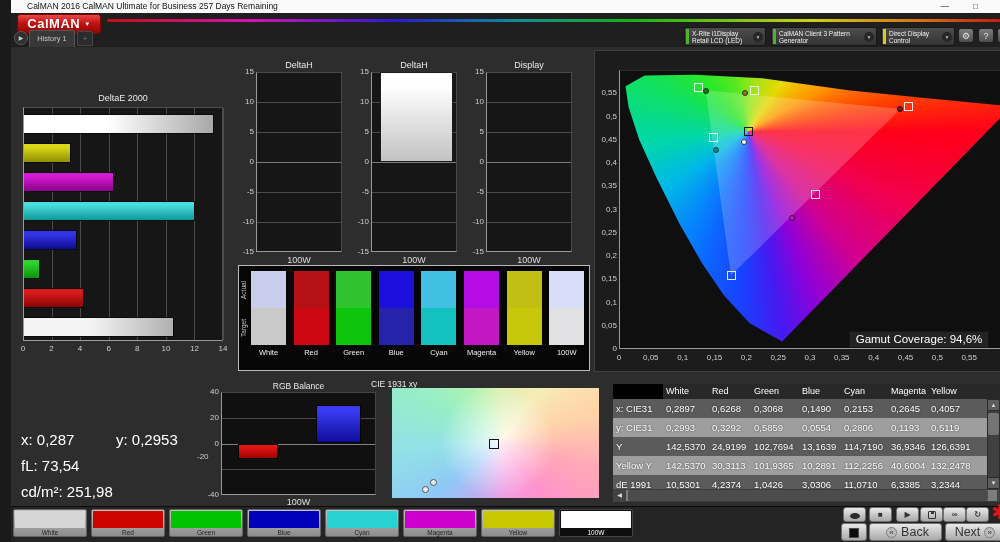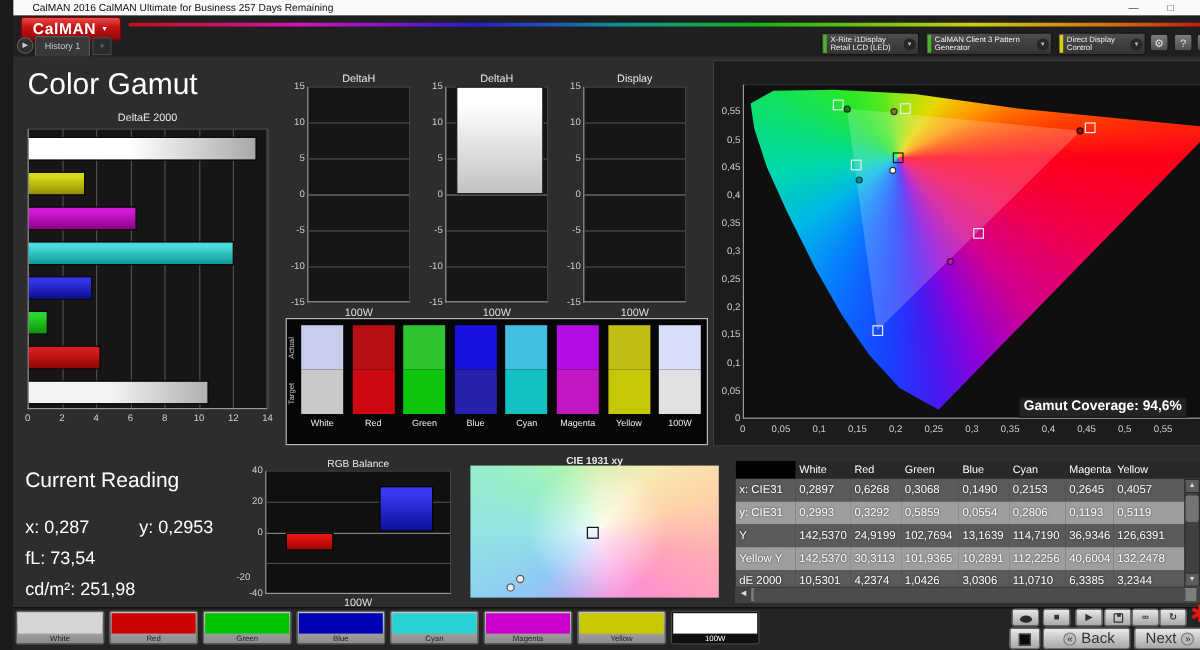--- a/index.html
+++ b/index.html
@@ -60,23 +60,21 @@
   </div>
 
   <div class="header">
     <div class="logo"><span>CalMAN</span><span class="caret">▼</span></div>
     <div class="rainbow"></div>
     <div class="tab-arrow"><span>▶</span></div>
     <div class="history-tab">History 1</div>
     <div class="plus-tab">+</div>
   </div>
 
-  <div class="page-title">Color Gamut</div>
-
-  <div class="cr-title">Current Reading</div>
+
   <div class="cr-line" style="left:10px;top:431px;"><span>x:</span> <span>0,287</span></div>
   <div class="cr-line" style="left:105px;top:431px;"><span>y:</span> <span>0,2953</span></div>
   <div class="cr-line" style="left:10px;top:457px;"><span>fL:</span> <span>73,54</span></div>
   <div class="cr-line" style="left:10px;top:483px;"><span>cd/m²:</span> <span>251,98</span></div>
 
   <div id="dyn" style="position:absolute;left:0;top:0;width:1000px;height:542px;">
       <div class="devbtn" style="left: 673px; top: 27px; width: 82px; height: 19px;">
         <span class="bar" style="background: rgb(74, 180, 42);"></span>
         <span class="lbl">X-Rite i1Display Retail LCD (LED)</span>
         <span class="dd">▼</span>
@@ -226,35 +224,35 @@
       <div style="left: 732.7px; top: 126.9px; width: 9px; height: 9px; border: 1.4px solid rgb(26, 26, 26);"></div>
       <div style="left: 698.4px; top: 132.9px; width: 9px; height: 9px; border: 1.4px solid rgb(236, 236, 236);"></div>
       <div style="left: 799.6px; top: 190.1px; width: 9px; height: 9px; border: 1.4px solid rgb(236, 236, 236);"></div>
       <div style="left: 715.6px; top: 271px; width: 9px; height: 9px; border: 1.4px solid rgb(236, 236, 236);"></div>
       <div style="left: 691.6px; top: 87.5px; width: 6px; height: 6px; border-radius: 50%; background: rgb(31, 122, 31); border: 1px solid rgb(10, 58, 10);"></div>
       <div style="left: 731.1px; top: 89.8px; width: 6px; height: 6px; border-radius: 50%; background: rgb(138, 122, 20); border: 1px solid rgb(51, 51, 51);"></div>
       <div style="left: 886.4px; top: 106.1px; width: 6px; height: 6px; border-radius: 50%; background: rgb(138, 16, 16); border: 1px solid rgb(51, 0, 0);"></div>
       <div style="left: 730.4px; top: 138.6px; width: 6px; height: 6px; border-radius: 50%; background: rgb(255, 255, 255); border: 1px solid rgb(51, 51, 51);"></div>
       <div style="left: 702.4px; top: 147.4px; width: 6px; height: 6px; border-radius: 50%; background: rgb(18, 136, 136); border: 1px solid rgb(0, 68, 68);"></div>
       <div style="left: 778.2px; top: 214.9px; width: 6px; height: 6px; border-radius: 50%; background: rgb(170, 34, 170); border: 1px solid rgb(80, 0, 80);"></div>
-      <div style="left: 838px; top: 331px; width: 140px; height: 17px; background: rgb(35, 35, 35); border: 1px solid rgb(22, 22, 22); color: rgb(255, 255, 255); font-size: 11.5px; line-height: 15px; text-align: center; font-weight: bold;">Gamut Coverage:  94,6%</div>
+      <div style="left: 838px; top: 331px; width: 140px; height: 17px; background: rgb(35, 35, 35); border: 1px solid rgb(22, 22, 22); color: rgb(255, 255, 255); font-size: 11.5px; line-height: 15px; text-align: center;">Gamut Coverage:  94,6%</div>
       <div style="left: 210px; top: 381px; width: 155px; text-align: center; font-size: 8.5px; color: rgb(232, 232, 232);">RGB Balance</div>
       <div style="left: 210px; top: 392px; width: 155px; height: 103px; background: rgb(16, 16, 16); border-width: 1px; border-style: solid; border-color: rgb(68, 68, 68) rgb(68, 68, 68) rgb(154, 154, 154) rgb(154, 154, 154); border-image: initial;"></div>
       <div style="left: 186px; top: 387px; width: 22px; text-align: right; font-size: 8px; color: rgb(207, 207, 207);">40</div>
       <div style="left: 186px; top: 412.8px; width: 22px; text-align: right; font-size: 8px; color: rgb(207, 207, 207);">20</div>
       <div style="left: 211px; top: 417.8px; width: 153px; height: 1px; background: rgb(76, 76, 76);"></div>
       <div style="left: 186px; top: 438.5px; width: 22px; text-align: right; font-size: 8px; color: rgb(207, 207, 207);">0</div>
       <div style="left: 211px; top: 443.5px; width: 153px; height: 1px; background: rgb(130, 130, 130);"></div>
-      <div style="left: 186px; top: 476px; width: 22px; text-align: left; font-size: 8px; color: rgb(207, 207, 207);">-20</div>
+      <div style="left: 186px; top: 452px; width: 22px; text-align: left; font-size: 8px; color: rgb(207, 207, 207);">-20</div>
       <div style="left: 211px; top: 469.3px; width: 153px; height: 1px; background: rgb(76, 76, 76);"></div>
       <div style="left: 186px; top: 490px; width: 22px; text-align: right; font-size: 8px; color: rgb(207, 207, 207);">-40</div>
       <div style="left: 227px; top: 443.5px; width: 40px; height: 15.4px; background: linear-gradient(rgb(232, 20, 20) 15%, rgb(154, 4, 4)); border: 1px solid rgb(5, 5, 5);"></div>
       <div style="left: 305px; top: 404.9px; width: 45px; height: 38.6px; background: linear-gradient(rgb(58, 58, 242) 15%, rgb(13, 13, 154)); border: 1px solid rgb(5, 5, 5);"></div>
       <div style="left: 210px; top: 497px; width: 155px; text-align: center; font-size: 9px; color: rgb(222, 222, 222);">100W</div>
-      <div style="left: 381px; top: 379px; width: 207px; text-align: center; font-size: 8.5px; color: rgb(232, 232, 232); font-weight: bold;">CIE 1931 xy</div>
+      <div style="left: 360px; top: 379px; width: 207px; font-size: 8.5px; color: rgb(232, 232, 232);">CIE 1931 xy</div>
       <div style="left: 381px; top: 388px; width: 207px; height: 110px; background: radial-gradient(circle at 51% 49%, rgba(255, 255, 255, 0.85) 0%, rgba(255, 255, 255, 0) 48%), conic-gradient(at 52% 48%, rgb(216, 240, 176) 0deg, rgb(246, 236, 182) 40deg, rgb(255, 210, 168) 75deg, rgb(255, 170, 182) 105deg, rgb(255, 146, 204) 140deg, rgb(244, 154, 224) 170deg, rgb(192, 174, 242) 200deg, rgb(142, 200, 246) 230deg, rgb(146, 226, 230) 265deg, rgb(150, 238, 198) 300deg, rgb(174, 242, 178) 330deg, rgb(216, 240, 176) 360deg);"></div>
       <div style="left: 478.1px; top: 438.6px; width: 10px; height: 10px; border: 1.5px solid rgb(17, 17, 17);"></div>
       <div style="left: 411.4px; top: 485.7px; width: 7px; height: 7px; border-radius: 50%; background: rgb(236, 236, 236); border: 1px solid rgb(85, 85, 85);"></div>
       <div style="left: 418.5px; top: 479.1px; width: 7px; height: 7px; border-radius: 50%; background: rgb(236, 236, 236); border: 1px solid rgb(85, 85, 85);"></div>
       <div style="left: 602px; top: 384px; width: 398px; height: 105px; overflow: hidden; background: rgb(58, 58, 58);">
         <div style="position: absolute; left: 0px; top: 0px; width: 50px; height: 15px; background: rgb(0, 0, 0); color: rgb(255, 255, 255); font-size: 9px; line-height: 15px; padding-left: 3px; overflow: hidden; white-space: nowrap; font-family: &quot;Liberation Sans&quot;, sans-serif;"></div>
         <div style="position: absolute; left: 50px; top: 0px; width: 46px; height: 15px; background: rgb(40, 40, 40); color: rgb(255, 255, 255); font-size: 9px; line-height: 15px; padding-left: 3px; overflow: hidden; white-space: nowrap; font-family: &quot;Liberation Sans&quot;, sans-serif;">White</div>
         <div style="position: absolute; left: 96px; top: 0px; width: 42px; height: 15px; background: rgb(40, 40, 40); color: rgb(255, 255, 255); font-size: 9px; line-height: 15px; padding-left: 3px; overflow: hidden; white-space: nowrap; font-family: &quot;Liberation Sans&quot;, sans-serif;">Red</div>
         <div style="position: absolute; left: 138px; top: 0px; width: 48px; height: 15px; background: rgb(40, 40, 40); color: rgb(255, 255, 255); font-size: 9px; line-height: 15px; padding-left: 3px; overflow: hidden; white-space: nowrap; font-family: &quot;Liberation Sans&quot;, sans-serif;">Green</div>
         <div style="position: absolute; left: 186px; top: 0px; width: 42px; height: 15px; background: rgb(40, 40, 40); color: rgb(255, 255, 255); font-size: 9px; line-height: 15px; padding-left: 3px; overflow: hidden; white-space: nowrap; font-family: &quot;Liberation Sans&quot;, sans-serif;">Blue</div>
@@ -291,21 +289,21 @@
         <div style="position: absolute; left: 389px; top: 53px; width: 60px; height: 19px; background: rgb(91, 91, 91); color: rgb(255, 255, 255); font-size: 9.5px; line-height: 19px; padding-left: 3px; overflow: hidden; white-space: nowrap; font-family: &quot;Liberation Sans&quot;, sans-serif; text-shadow: rgba(0, 0, 0, 0.65) 0px 0px 2px;">25</div>
         <div style="position: absolute; left: 0px; top: 72px; width: 50px; height: 19px; background: rgb(158, 158, 158); color: rgb(255, 255, 255); font-size: 9.5px; line-height: 19px; padding-left: 3px; overflow: hidden; white-space: nowrap; font-family: &quot;Liberation Sans&quot;, sans-serif; text-shadow: rgba(0, 0, 0, 0.65) 0px 0px 2px;">Yellow Y</div>
         <div style="position: absolute; left: 50px; top: 72px; width: 46px; height: 19px; background: rgb(158, 158, 158); color: rgb(255, 255, 255); font-size: 9.5px; line-height: 19px; padding-left: 3px; overflow: hidden; white-space: nowrap; font-family: &quot;Liberation Sans&quot;, sans-serif; text-shadow: rgba(0, 0, 0, 0.65) 0px 0px 2px;">142,5370</div>
         <div style="position: absolute; left: 96px; top: 72px; width: 42px; height: 19px; background: rgb(158, 158, 158); color: rgb(255, 255, 255); font-size: 9.5px; line-height: 19px; padding-left: 3px; overflow: hidden; white-space: nowrap; font-family: &quot;Liberation Sans&quot;, sans-serif; text-shadow: rgba(0, 0, 0, 0.65) 0px 0px 2px;">30,3113</div>
         <div style="position: absolute; left: 138px; top: 72px; width: 48px; height: 19px; background: rgb(158, 158, 158); color: rgb(255, 255, 255); font-size: 9.5px; line-height: 19px; padding-left: 3px; overflow: hidden; white-space: nowrap; font-family: &quot;Liberation Sans&quot;, sans-serif; text-shadow: rgba(0, 0, 0, 0.65) 0px 0px 2px;">101,9365</div>
         <div style="position: absolute; left: 186px; top: 72px; width: 42px; height: 19px; background: rgb(158, 158, 158); color: rgb(255, 255, 255); font-size: 9.5px; line-height: 19px; padding-left: 3px; overflow: hidden; white-space: nowrap; font-family: &quot;Liberation Sans&quot;, sans-serif; text-shadow: rgba(0, 0, 0, 0.65) 0px 0px 2px;">10,2891</div>
         <div style="position: absolute; left: 228px; top: 72px; width: 47px; height: 19px; background: rgb(158, 158, 158); color: rgb(255, 255, 255); font-size: 9.5px; line-height: 19px; padding-left: 3px; overflow: hidden; white-space: nowrap; font-family: &quot;Liberation Sans&quot;, sans-serif; text-shadow: rgba(0, 0, 0, 0.65) 0px 0px 2px;">112,2256</div>
         <div style="position: absolute; left: 275px; top: 72px; width: 40px; height: 19px; background: rgb(158, 158, 158); color: rgb(255, 255, 255); font-size: 9.5px; line-height: 19px; padding-left: 3px; overflow: hidden; white-space: nowrap; font-family: &quot;Liberation Sans&quot;, sans-serif; text-shadow: rgba(0, 0, 0, 0.65) 0px 0px 2px;">40,6004</div>
         <div style="position: absolute; left: 315px; top: 72px; width: 74px; height: 19px; background: rgb(158, 158, 158); color: rgb(255, 255, 255); font-size: 9.5px; line-height: 19px; padding-left: 3px; overflow: hidden; white-space: nowrap; font-family: &quot;Liberation Sans&quot;, sans-serif; text-shadow: rgba(0, 0, 0, 0.65) 0px 0px 2px;">132,2478</div>
         <div style="position: absolute; left: 389px; top: 72px; width: 60px; height: 19px; background: rgb(158, 158, 158); color: rgb(255, 255, 255); font-size: 9.5px; line-height: 19px; padding-left: 3px; overflow: hidden; white-space: nowrap; font-family: &quot;Liberation Sans&quot;, sans-serif; text-shadow: rgba(0, 0, 0, 0.65) 0px 0px 2px;">25</div>
-        <div style="position: absolute; left: 0px; top: 91px; width: 50px; height: 19px; background: rgb(91, 91, 91); color: rgb(255, 255, 255); font-size: 9.5px; line-height: 19px; padding-left: 3px; overflow: hidden; white-space: nowrap; font-family: &quot;Liberation Sans&quot;, sans-serif; text-shadow: rgba(0, 0, 0, 0.65) 0px 0px 2px;">dE 2000</div>
+        <div style="position: absolute; left: 0px; top: 91px; width: 50px; height: 19px; background: rgb(91, 91, 91); color: rgb(255, 255, 255); font-size: 9.5px; line-height: 19px; padding-left: 3px; overflow: hidden; white-space: nowrap; font-family: &quot;Liberation Sans&quot;, sans-serif; text-shadow: rgba(0, 0, 0, 0.65) 0px 0px 2px;">dE 1991</div>
         <div style="position: absolute; left: 50px; top: 91px; width: 46px; height: 19px; background: rgb(91, 91, 91); color: rgb(255, 255, 255); font-size: 9.5px; line-height: 19px; padding-left: 3px; overflow: hidden; white-space: nowrap; font-family: &quot;Liberation Sans&quot;, sans-serif; text-shadow: rgba(0, 0, 0, 0.65) 0px 0px 2px;">10,5301</div>
         <div style="position: absolute; left: 96px; top: 91px; width: 42px; height: 19px; background: rgb(91, 91, 91); color: rgb(255, 255, 255); font-size: 9.5px; line-height: 19px; padding-left: 3px; overflow: hidden; white-space: nowrap; font-family: &quot;Liberation Sans&quot;, sans-serif; text-shadow: rgba(0, 0, 0, 0.65) 0px 0px 2px;">4,2374</div>
         <div style="position: absolute; left: 138px; top: 91px; width: 48px; height: 19px; background: rgb(91, 91, 91); color: rgb(255, 255, 255); font-size: 9.5px; line-height: 19px; padding-left: 3px; overflow: hidden; white-space: nowrap; font-family: &quot;Liberation Sans&quot;, sans-serif; text-shadow: rgba(0, 0, 0, 0.65) 0px 0px 2px;">1,0426</div>
         <div style="position: absolute; left: 186px; top: 91px; width: 42px; height: 19px; background: rgb(91, 91, 91); color: rgb(255, 255, 255); font-size: 9.5px; line-height: 19px; padding-left: 3px; overflow: hidden; white-space: nowrap; font-family: &quot;Liberation Sans&quot;, sans-serif; text-shadow: rgba(0, 0, 0, 0.65) 0px 0px 2px;">3,0306</div>
         <div style="position: absolute; left: 228px; top: 91px; width: 47px; height: 19px; background: rgb(91, 91, 91); color: rgb(255, 255, 255); font-size: 9.5px; line-height: 19px; padding-left: 3px; overflow: hidden; white-space: nowrap; font-family: &quot;Liberation Sans&quot;, sans-serif; text-shadow: rgba(0, 0, 0, 0.65) 0px 0px 2px;">11,0710</div>
         <div style="position: absolute; left: 275px; top: 91px; width: 40px; height: 19px; background: rgb(91, 91, 91); color: rgb(255, 255, 255); font-size: 9.5px; line-height: 19px; padding-left: 3px; overflow: hidden; white-space: nowrap; font-family: &quot;Liberation Sans&quot;, sans-serif; text-shadow: rgba(0, 0, 0, 0.65) 0px 0px 2px;">6,3385</div>
         <div style="position: absolute; left: 315px; top: 91px; width: 74px; height: 19px; background: rgb(91, 91, 91); color: rgb(255, 255, 255); font-size: 9.5px; line-height: 19px; padding-left: 3px; overflow: hidden; white-space: nowrap; font-family: &quot;Liberation Sans&quot;, sans-serif; text-shadow: rgba(0, 0, 0, 0.65) 0px 0px 2px;">3,2344</div>
         <div style="position: absolute; left: 389px; top: 91px; width: 60px; height: 19px; background: rgb(91, 91, 91); color: rgb(255, 255, 255); font-size: 9.5px; line-height: 19px; padding-left: 3px; overflow: hidden; white-space: nowrap; font-family: &quot;Liberation Sans&quot;, sans-serif; text-shadow: rgba(0, 0, 0, 0.65) 0px 0px 2px;">4</div>
       </div>
       <div style="left: 976px; top: 399px; width: 13px; height: 90px; background: rgb(64, 64, 64); border: 1px solid rgb(42, 42, 42);"></div>

